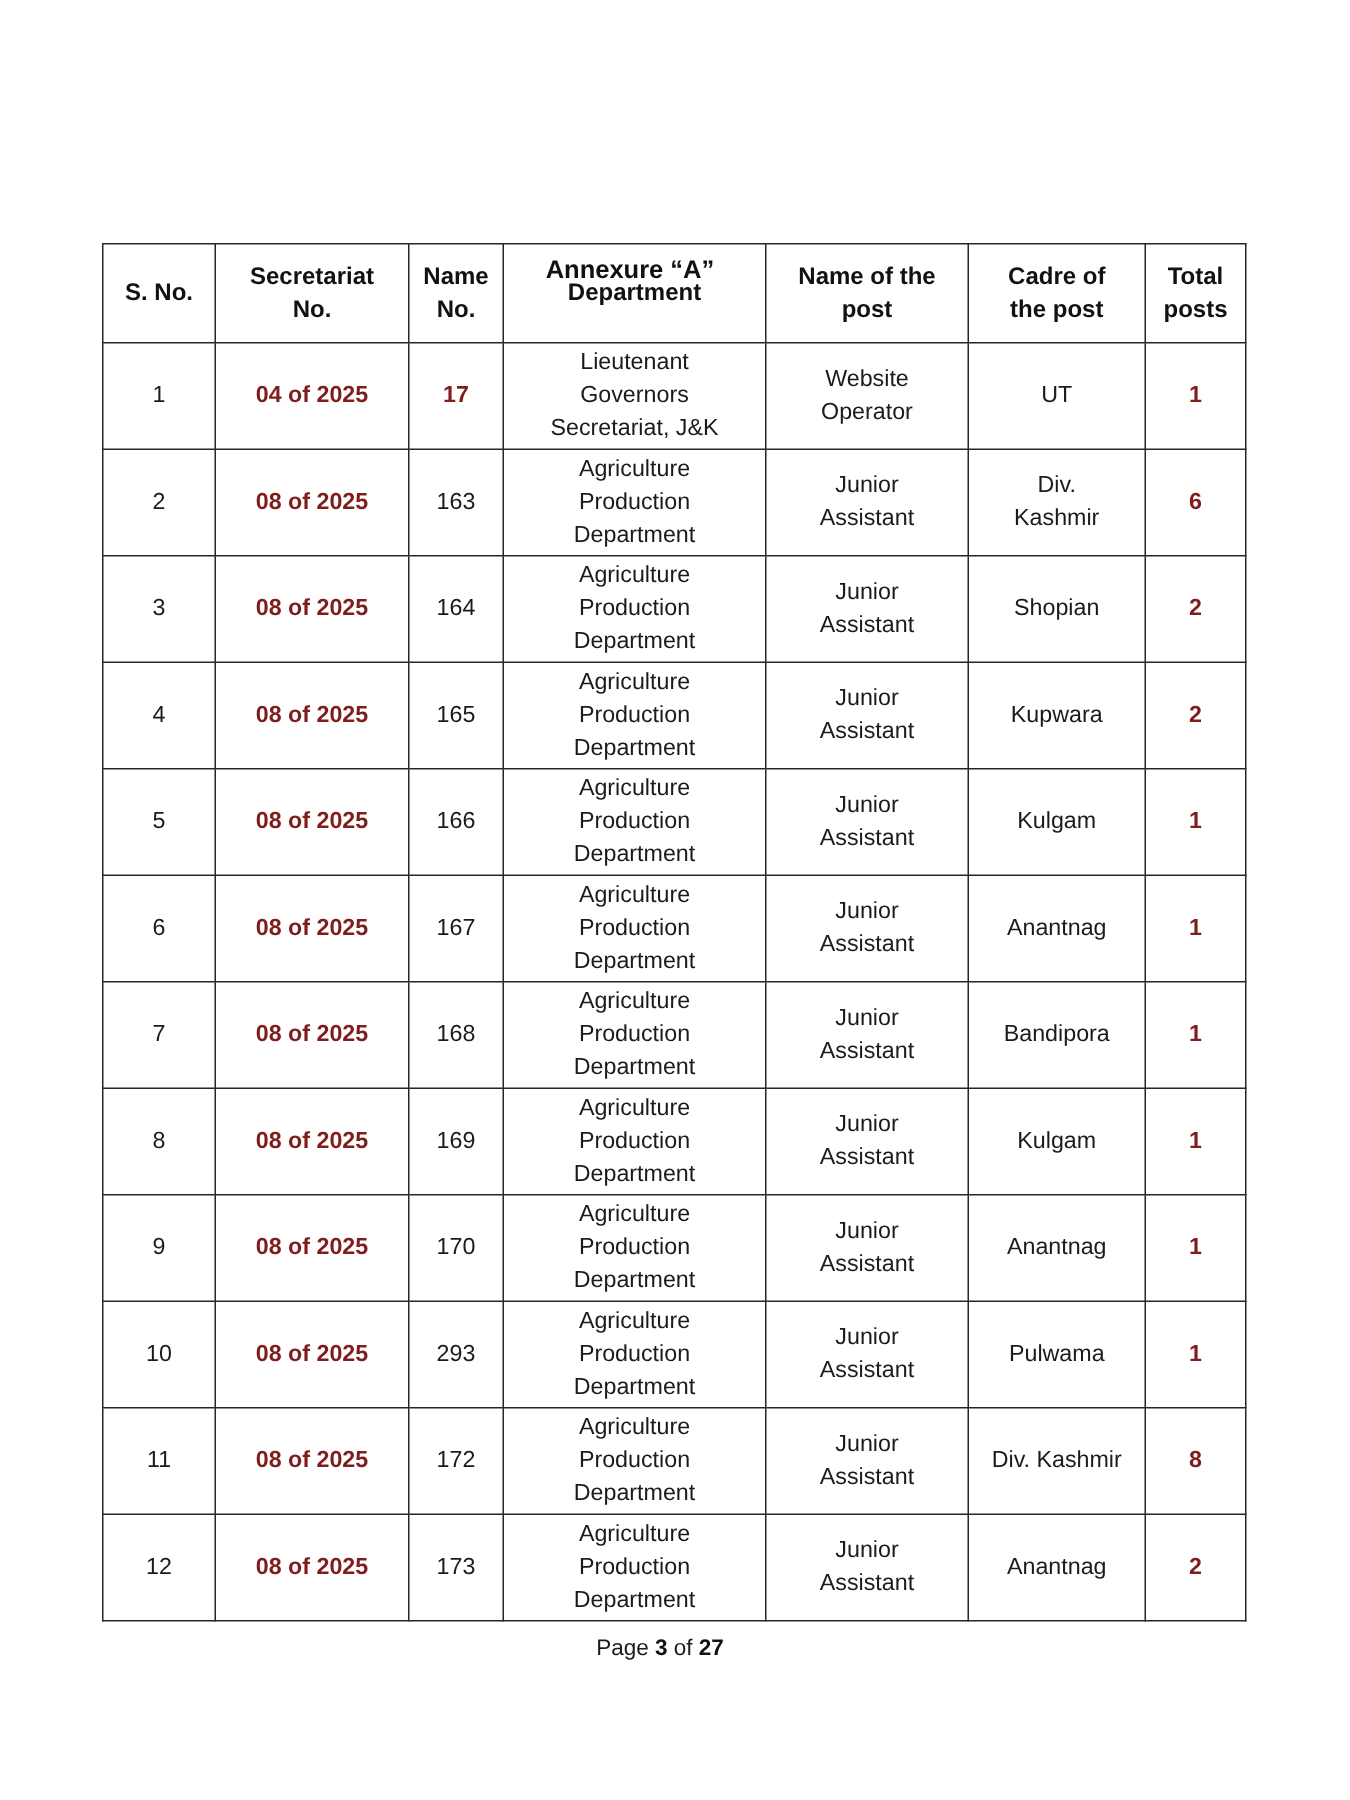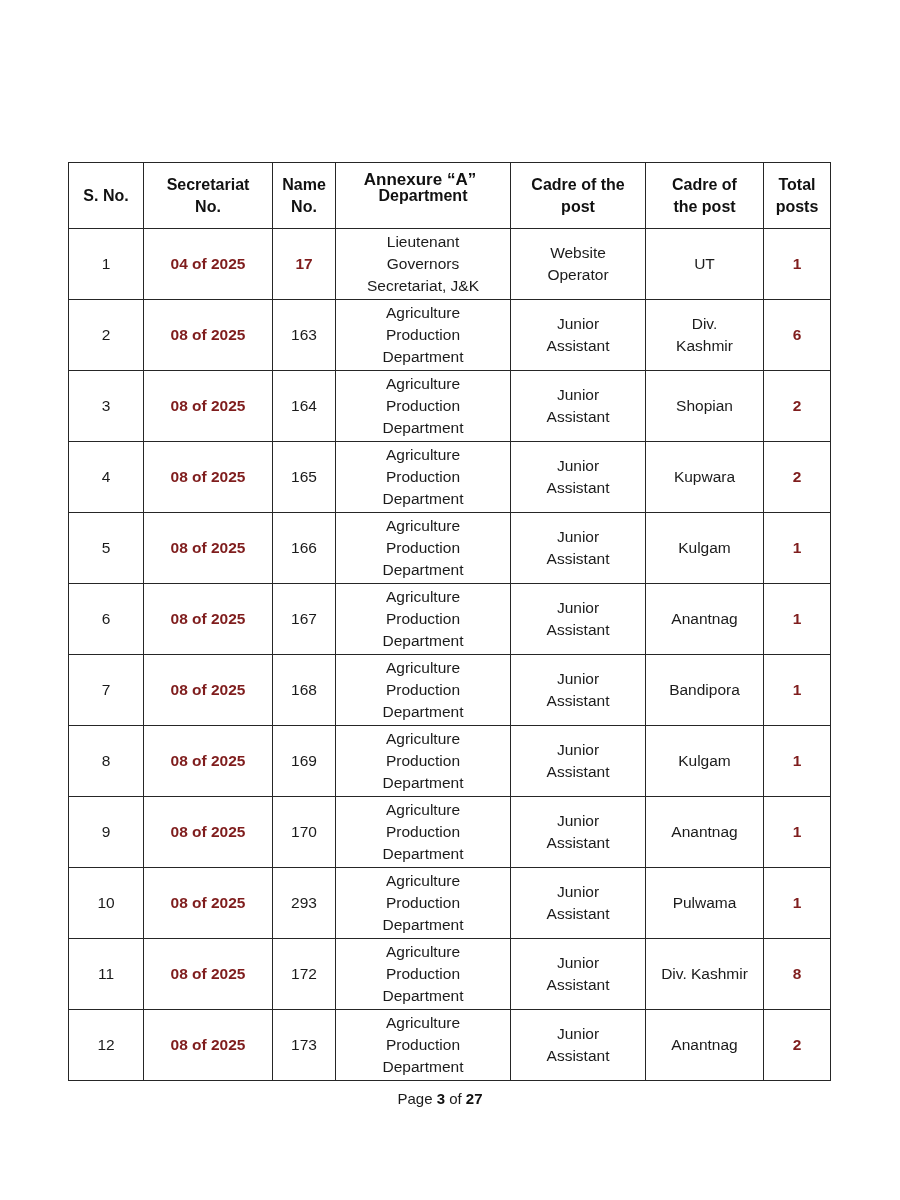--- a/index.html
+++ b/index.html
@@ -85,21 +85,21 @@
       <col style="width: 67px;">
     </colgroup>
   <thead>
     <tr>
       <th>S. No.</th>
       <th>Secretariat
 No.</th>
       <th>Name
 No.</th>
       <th>Department</th>
-      <th>Cadre of the
+      <th>Name of the
 post</th>
       <th>Cadre of
 the post</th>
       <th>Total
 posts</th>
     </tr>
   </thead>
   <tbody>
       <tr>
         <td>1</td>

